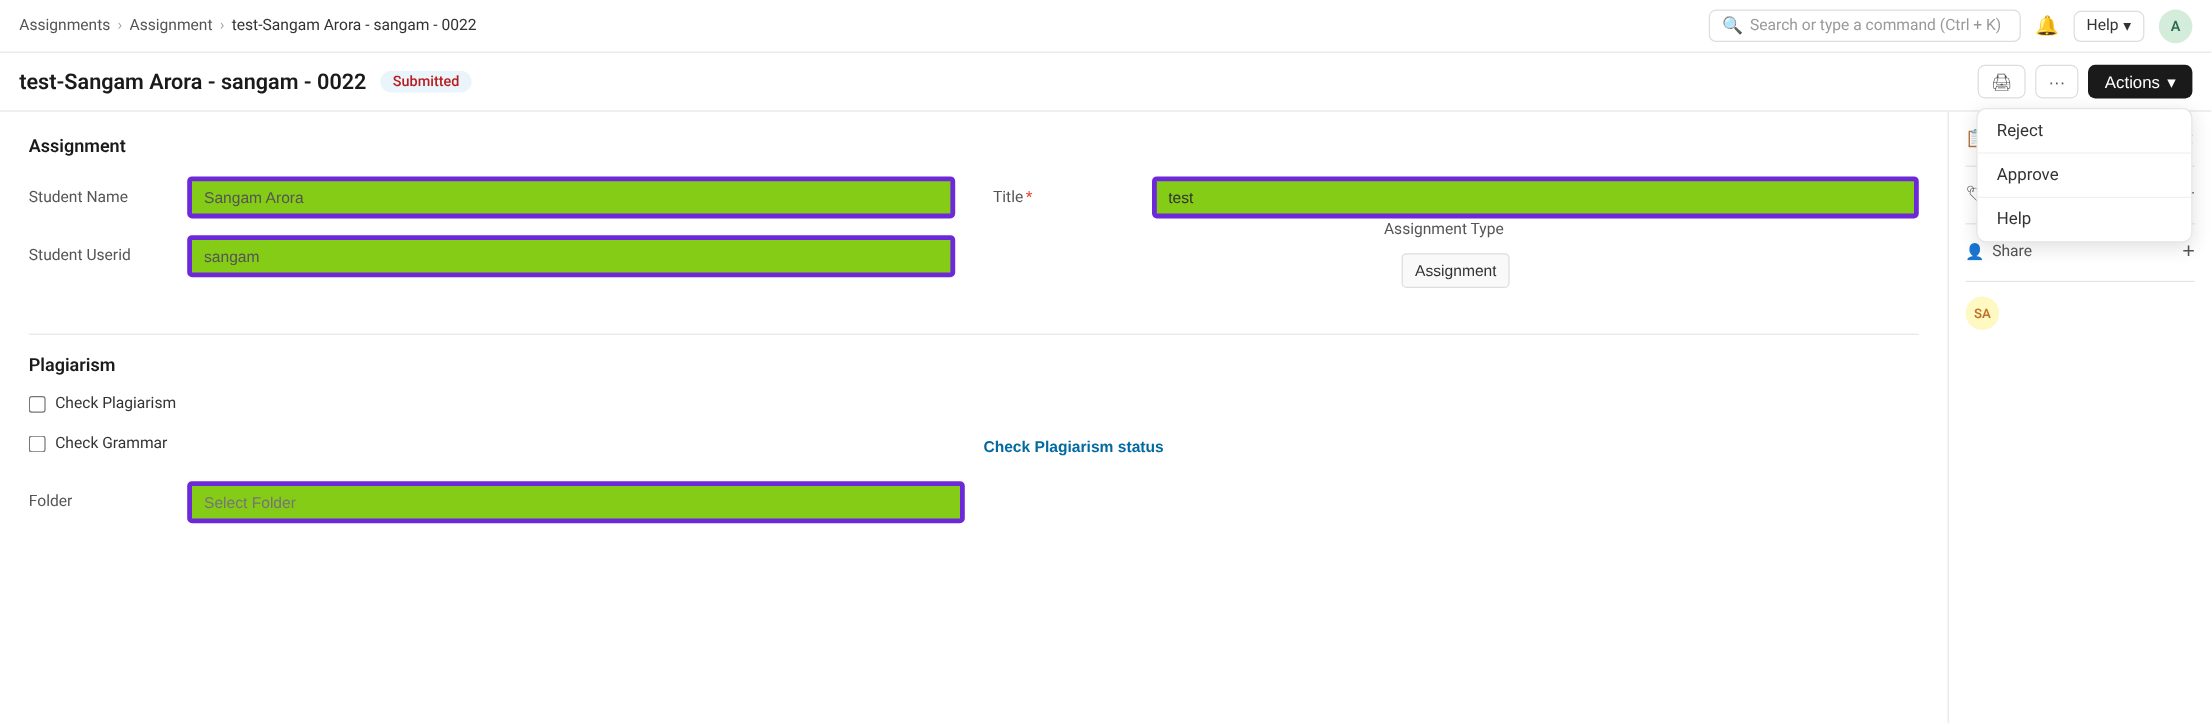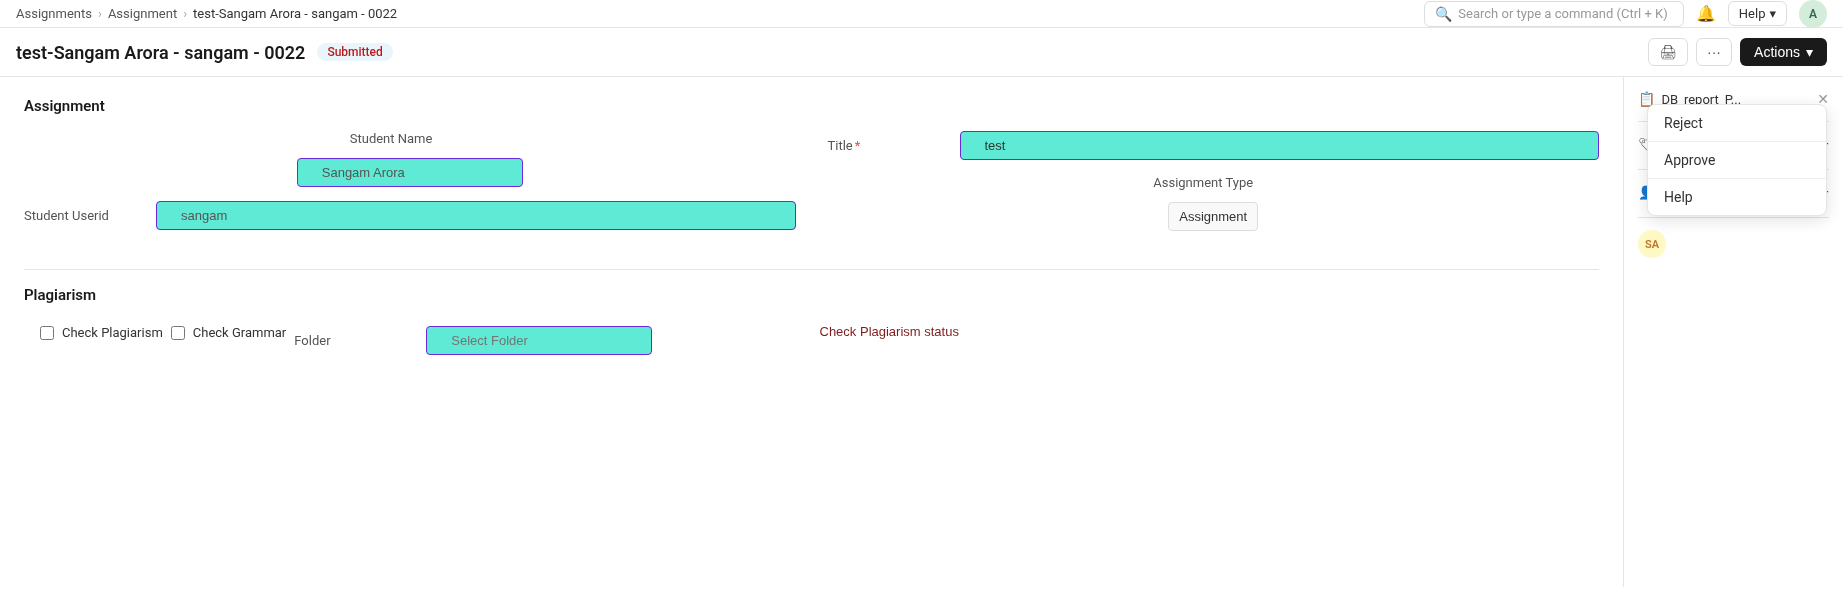--- a/index.html
+++ b/index.html
@@ -1,21 +1,21 @@
 <!DOCTYPE html>
 <html><head>
   <meta charset="utf-8">
   <style>
     * { box-sizing: border-box; margin: 0; padding: 0; }
     body { font-family: -apple-system, BlinkMacSystemFont, 'Segoe UI', Roboto, sans-serif; background: #fff; color: #333; font-size: 14px; }
 
     
     .topbar {
       display: flex; align-items: center; justify-content: space-between;
-      padding: 0 16px; height: 28px; border-bottom: 1px solid #e5e5e5;
+      padding: 0 16px; height: 44px; border-bottom: 1px solid #e5e5e5;
       background: #fff;
     }
     .breadcrumb { display: flex; align-items: center; gap: 6px; font-size: 13px; color: #555; }
     .breadcrumb .sep { color: #aaa; }
     .breadcrumb .current { color: #333; }
     .topbar-right { display: flex; align-items: center; gap: 12px; }
     .search-bar {
       display: flex; align-items: center; gap: 6px;
       border: 1px solid #ddd; border-radius: 6px; padding: 4px 10px;
       color: #999; font-size: 13px; width: 260px; cursor: pointer;
@@ -67,22 +67,22 @@
     
     .section { margin-bottom: 24px; }
     .section-title { font-size: 15px; font-weight: 600; margin-bottom: 16px; color: #1a1a1a; }
 
     
     .form-grid { display: grid; grid-template-columns: 1fr 1fr; gap: 16px 32px; }
     .field-row { display: flex; align-items: center; gap: 12px; }
     .field-label { font-size: 13px; color: #555; min-width: 120px; }
     .field-label .required { color: #e74c3c; margin-left: 2px; }
     .field-input {
-      flex: 1; border: 1px solid #6d28d9; border-radius: 4px;
-      padding: 6px 24px; font-size: 13px; color: #333; background: #5eead4;
+      flex: 1; border: 4px solid #6d28d9; border-radius: 4px;
+      padding: 6px 10px; font-size: 13px; color: #333; background: #84cc16;
       outline: none;
     }
     .field-input:disabled { color: #555; }
     .select-input {
       flex: 1; border: 1px solid #ddd; border-radius: 4px;
       padding: 6px 10px; font-size: 13px; color: #333; background: #f9f9f9;
       outline: none; appearance: none; cursor: pointer;
     }
 
     
@@ -96,25 +96,25 @@
 
     
     .divider { border: none; border-top: 1px solid #e5e5e5; margin: 8px 0 16px 0; }
 
     
     .checkbox-row { display: flex; align-items: center; gap: 8px; margin-bottom: 10px; }
     .checkbox-row input[type="checkbox"] { width: 14px; height: 14px; cursor: pointer; }
     .checkbox-label { font-size: 13px; color: #333; }
     .folder-row { display: flex; align-items: center; gap: 12px; margin-top: 6px; }
     .plagiarism-grid { display: grid; grid-template-columns: 1fr 1fr; gap: 16px; }
-    .plagiarism-left { display: flex; gap: 8px; margin-left: 16px; }
+    .plagiarism-left { display: flex; flex-direction: column; gap: 8px; }
     .plagiarism-right { display: flex; align-items: flex-start; padding-top: 4px; }
     .check-status-btn {
-      background: none; border: none; cursor: pointer; font-size: 13px; color: #7f1d1d;
-      font-weight: 400; padding: 0;
+      background: none; border: none; cursor: pointer; font-size: 13px; color: #0369a1;
+      font-weight: 700; padding: 0; margin-top: 32px;
     }
 
     
     .panel-file {
       display: flex; align-items: center; justify-content: space-between;
       font-size: 13px; color: #333;
     }
     .panel-file-left { display: flex; align-items: center; gap: 6px; }
     .panel-file-icon { color: #666; font-size: 14px; }
     .panel-close { cursor: pointer; color: #999; font-size: 14px; background: none; border: none; }
@@ -126,21 +126,21 @@
     .panel-row-left { display: flex; align-items: center; gap: 6px; }
     .panel-add-btn { background: none; border: none; cursor: pointer; color: #555; font-size: 18px; }
     .panel-avatar {
       width: 28px; height: 28px; border-radius: 50%; background: #fef9c3;
       display: flex; align-items: center; justify-content: center;
       font-size: 11px; font-weight: 600; color: #c0732a;
     }
 
     
     .dropdown-menu {
-      position: absolute; right: 16px; top: 104px;
+      position: absolute; right: 16px; top: 90px;
       background: #fff; border: 1px solid #e5e5e5; border-radius: 8px;
       box-shadow: 0 4px 16px rgba(0,0,0,0.12); min-width: 180px; z-index: 100;
     }
     .dropdown-item {
       padding: 10px 16px; font-size: 14px; color: #333; cursor: pointer;
     }
     .dropdown-divider { border: none; border-top: 1px solid #f0f0f0; margin: 0; }
 
     .wrapper { position: relative; }
   </style>
@@ -189,32 +189,32 @@
   <div class="main-layout">
 
     <div class="content-area">
 
       <div class="section">
         <div class="section-title">Assignment</div>
 
         <div class="form-grid">
 
           <div>
-            <div class="field-row" style="margin-bottom:14px;flex-direction:column;">
+            <div class="field-row" style="margin-bottom:14px;">
               <span class="field-label">Student Name</span>
               <input class="field-input" type="text" disabled="" value="Sangam Arora" style="">
             </div>
             <div class="field-row">
               <span class="field-label">Student Userid</span>
               <input class="field-input" type="text" disabled="" value="sangam" style="">
             </div>
           </div>
 
           <div>
-            <div class="field-row" style="margin-bottom:15px;">
+            <div class="field-row" style="margin-bottom:2px;">
               <span class="field-label">
                 <span>Title</span><span class="required">*</span>
               </span>
               <input class="field-input" type="text" value="test" style="">
             </div>
             <div class="field-row" style="margin-bottom:14px;flex-direction:column;">
               <span class="field-label">Assignment Type</span>
               <div style="flex:1; position:relative;">
                 <select class="select-input" style="width:100%;">
                   <option>Assignment</option>

